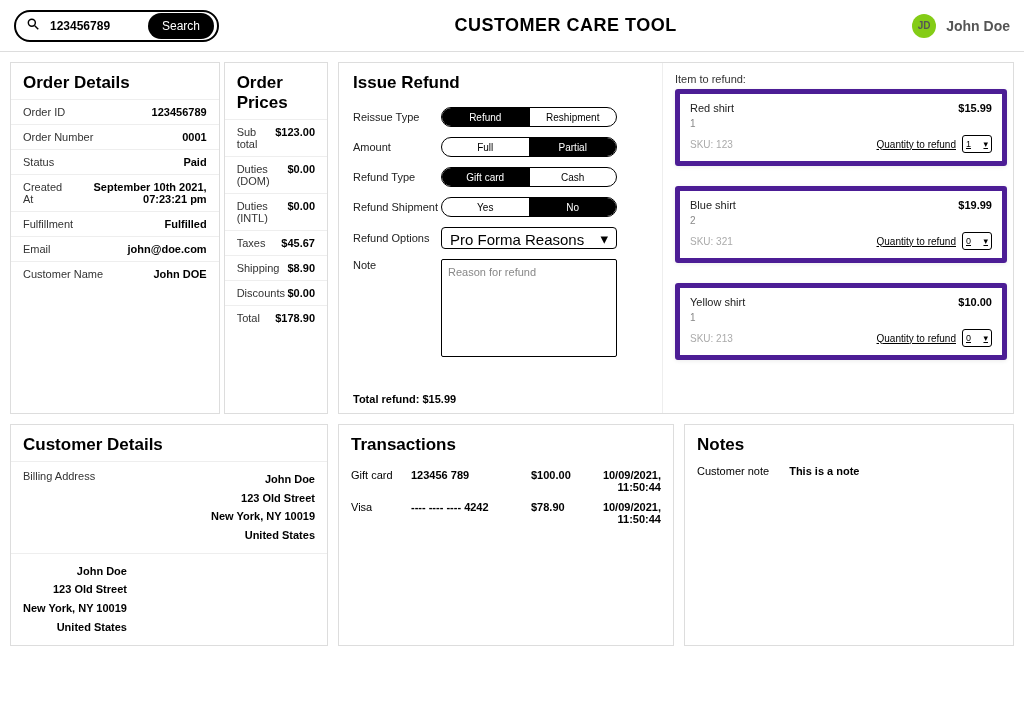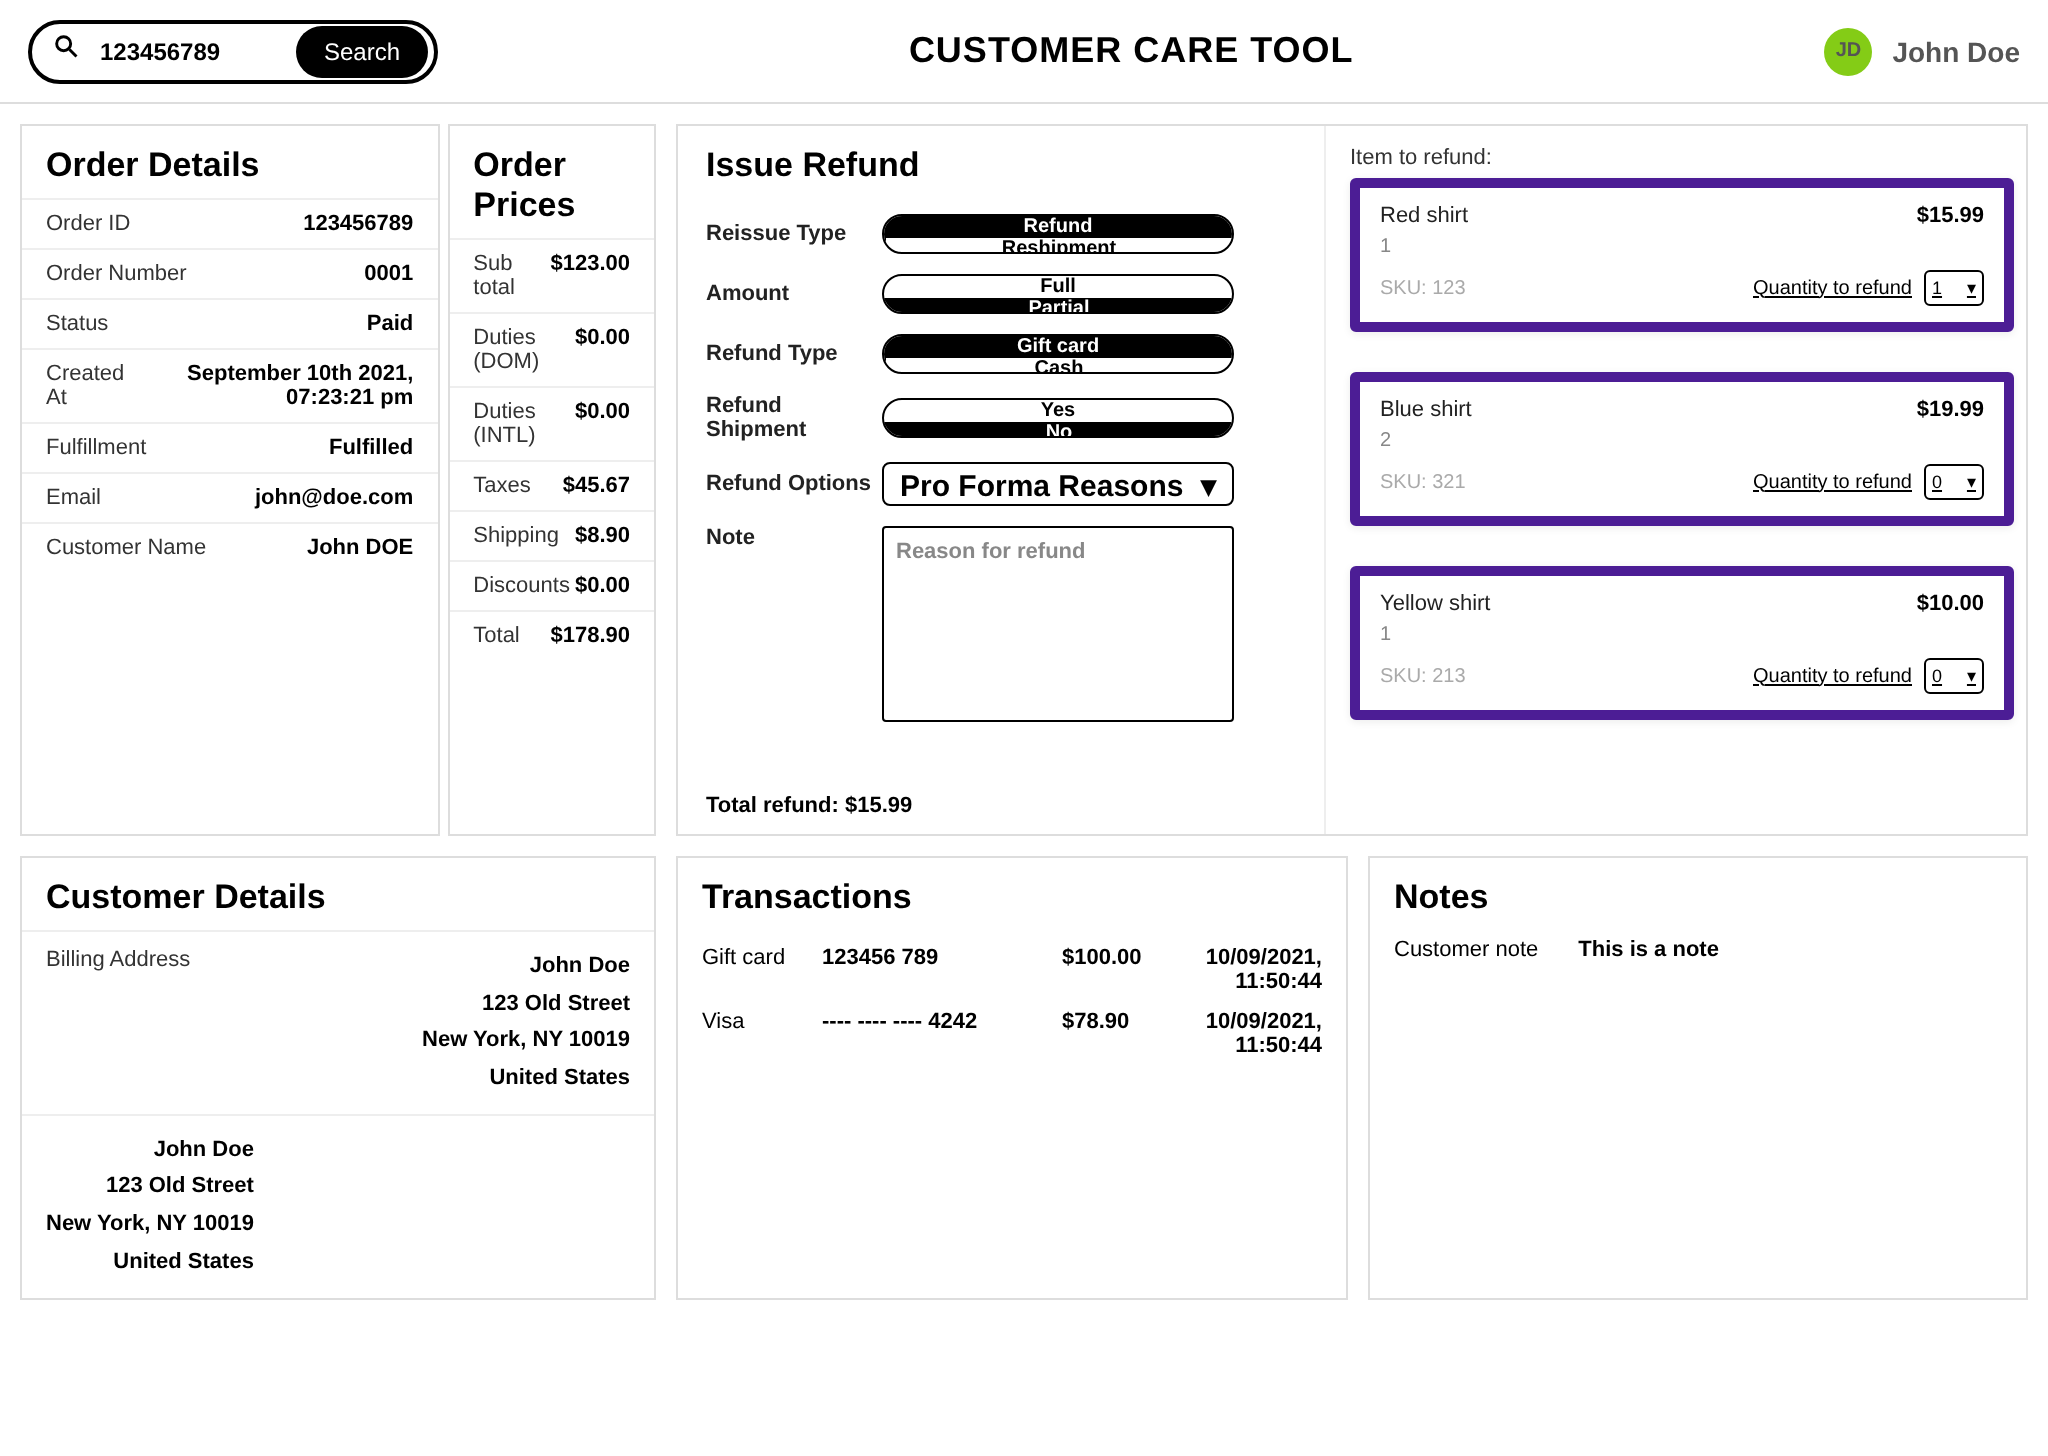--- a/index.html
+++ b/index.html
@@ -20,24 +20,24 @@
   .kv-row { display:flex; justify-content:space-between; border-top:1px solid #eee; font-size:11px; padding:6px 12px; }
   .kv-row:first-of-type { border-top:1px solid #eee; }
   .kv-row .k { color:#333; }
   .kv-row .v { font-weight:700; text-align:right; }
 
   .leftcol { display:flex; flex-direction:row; gap:4px; }
 
   .refund-panel { grid-column: 2 / span 2; display:grid; grid-template-columns: 1fr 350px; }
   .refund-left { padding:0 14px 8px 14px; border-right:1px solid #eee; display:flex; flex-direction:column; }
   .refund-left .panel-h { padding-left:0; }
-  .refund-form { display:flex; flex-direction:column; gap:10px; margin-top:8px;font-weight:bold; }
+  .refund-form { display:flex; flex-direction:column; gap:10px; margin-top:8px; }
   .form-row { display:flex; align-items:center; }
   .form-row .lbl { font-size:11px; width:88px; color:#222; }
-  .seg { display:flex; border:1.5px solid #000; border-radius:12px; overflow:hidden; width:176px; height:20px;flex-direction:column; }
+  .seg { display:flex; border:1.5px solid #000; border-radius:12px; overflow:hidden; width:176px; height:20px; }
   .seg .opt { flex:1; font-size:10px; display:flex; align-items:center; justify-content:center; cursor:pointer; user-select:none; }
   .seg .opt.active { background:#000; color:#fff; }
   .seg .opt + .opt { border-left:1.5px solid #000; }
   .dropdown { width:176px; height:22px; border:1.5px solid #000; border-radius:4px; font-size:15px; display:flex; align-items:flex-end; justify-content:space-between; padding:0 8px; cursor:pointer; }
   .note-area { width:176px; height:98px; border:1.5px solid #000; border-radius:2px; font-size:11px; padding:6px; color:#888; }
   .total-line { font-size:11px; font-weight:700; margin-top:auto; padding-top:36px; }
 
   .refund-right { padding:10px 6px 10px 12px; font-size:11px; }
   .refund-right .hdr { color:#333; margin-bottom:4px; }
   .item-card { border:5px solid #4c1d95; border-radius:3px; padding:8px 10px; margin-bottom:20px; box-shadow:0 1px 4px rgba(0,0,0,.08); }

